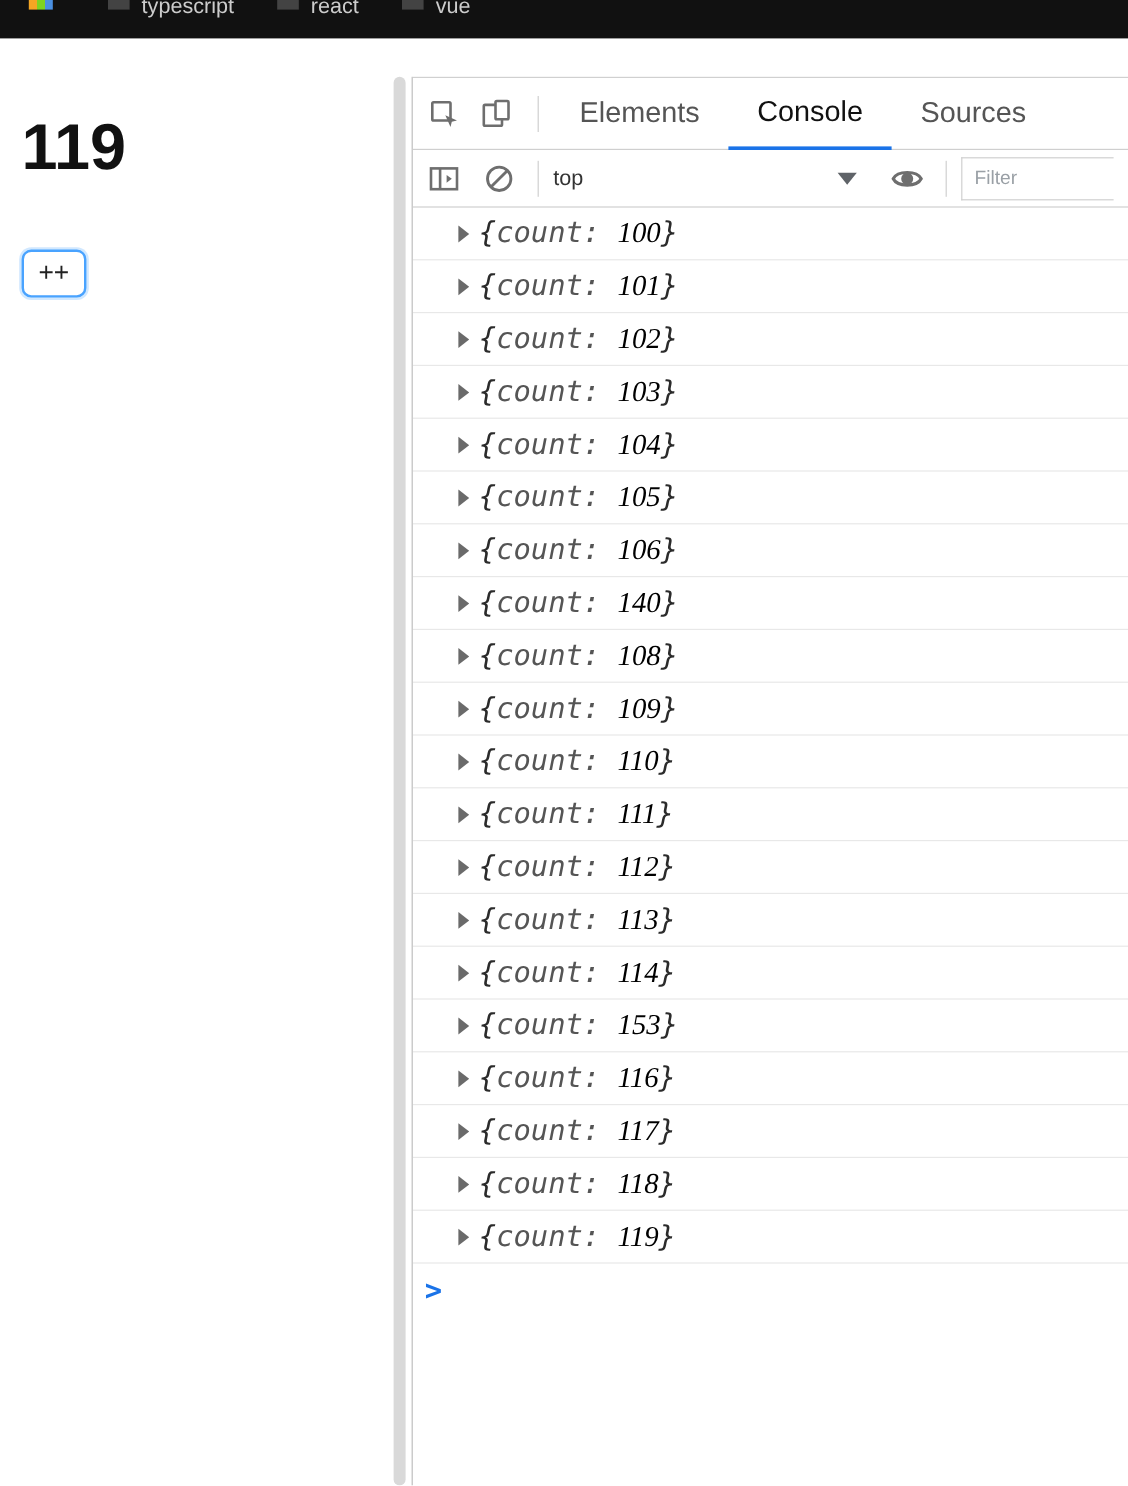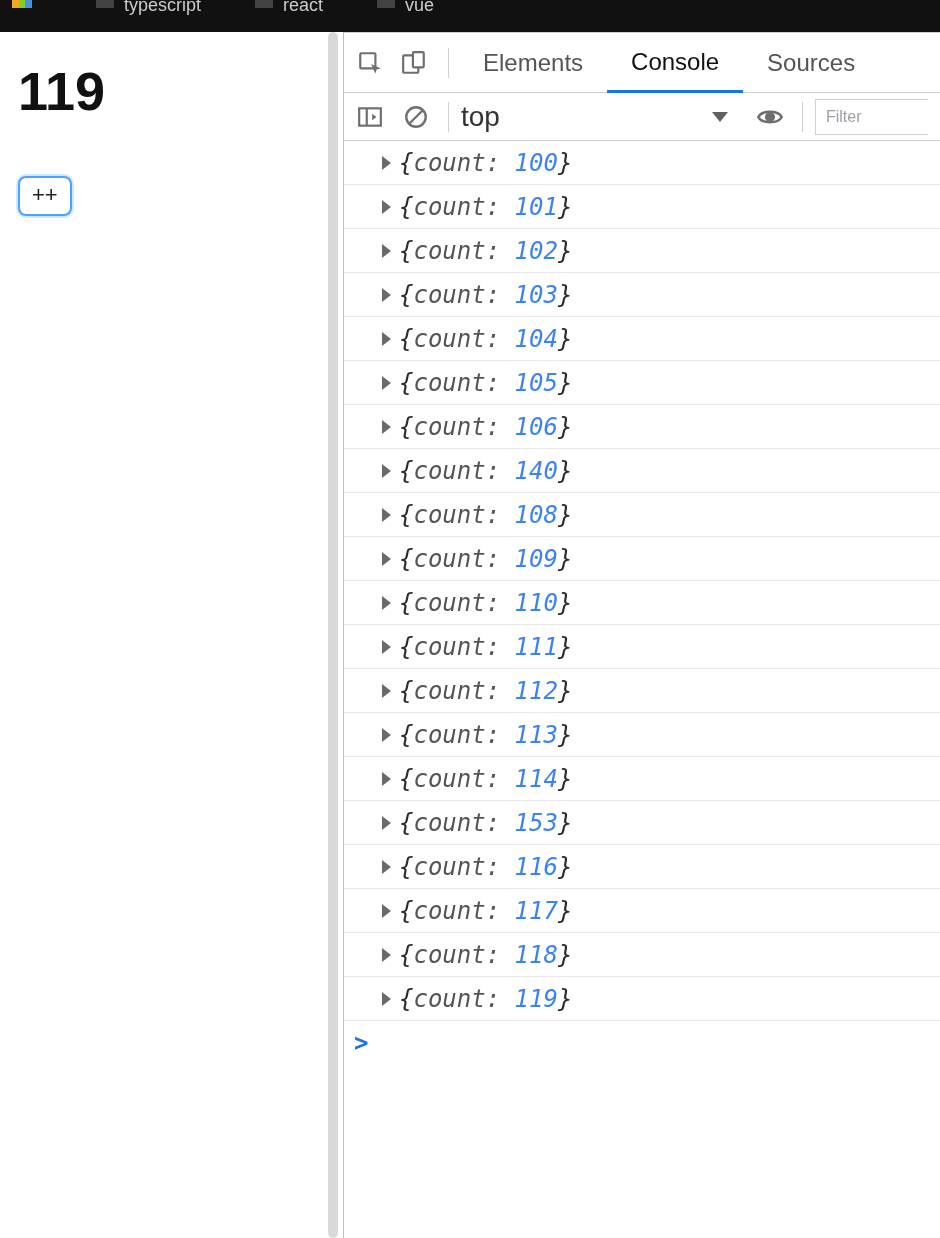--- a/index.html
+++ b/index.html
@@ -6,35 +6,35 @@
     html, body { width: 940px; height: 1238px; font-family: -apple-system, BlinkMacSystemFont, "Segoe UI", Helvetica, Arial, sans-serif; overflow: hidden; }
     .root { display: flex; flex-direction: column; height: 100%; }
 
     
     .tabstrip {
       height: 32px;
       background: #111;
       color: #ccc;
       display: flex;
       align-items: flex-start;
-      padding: 0 12px;
-      gap: 54px;
+      padding: 0 24px;
+      gap: 36px;
       font-size: 18px;
       overflow: hidden;
       line-height: 10px;
     }
     .tabstrip .chip {
       display: flex; align-items: flex-start; gap: 10px; white-space: nowrap;
     }
     .tabstrip .icon { width: 18px; height: 8px; background: #666; display: inline-block; opacity: 0.6; }
     .tabstrip .chip .icon.accent { background: linear-gradient(90deg, #f5a623 33%, #7ed321 33% 66%, #4a90e2 66%); height: 12px; width: 20px; opacity: 1; position: relative; top: -4px;}
 
     
     .split {
-      flex: 1; display: flex; background: #fff; min-height: 0;
+      flex: 1; display: flex; background: #fff; min-height: 0; margin-top: 32px;
     }
     .page {
       width: 322px;
       position: relative;
       padding: 28px 18px;
       font-family: -apple-system, sans-serif;
     }
     .page-count {
       font-size: 54px; font-weight: 700; color: #111;
     }
@@ -99,21 +99,21 @@
       padding: 0 12px; font-size: 22px; color: #5f6368;
     }
     .dt-toolbar .iconbtn {
       width: 28px; height: 28px; display: inline-flex; align-items:center; justify-content:center;
       color: #6e6e6e; margin-right: 18px; cursor: pointer;
     }
     .dt-toolbar .vsep { width:1px; height:30px; background:#d0d0d0; margin: 0 12px 0 0; }
     .context-select {
       flex: 0 0 auto;
       display: flex; align-items: center; gap: 212px;
-      color: #333; font-size: 28px; cursor: pointer;
+      color: #333; font-size: 18px; cursor: pointer;
       margin-right: 22px;
     }
     .context-select .tri {
       width: 0; height: 0; border-left: 8px solid transparent; border-right: 8px solid transparent;
       border-top: 10px solid #5f6368;
     }
     .eye { margin-right: 18px; margin-left: 6px; }
     .filter-box {
       flex: 1; height: 36px; border: 1px solid #d0d0d0; border-right: none;
       display:flex; align-items:center; padding: 0 10px; color:#9aa0a6; font-size:16px;
@@ -132,21 +132,21 @@
     }
     .row .disclose {
       width: 0; height: 0;
       border-top: 7px solid transparent; border-bottom: 7px solid transparent;
       border-left: 9px solid #6a6a6a;
       margin-right: 8px;
     }
     .row .obj { font-style: italic; color: #2b2b2b; }
     .row .brace { color: #2b2b2b; font-style: italic; }
     .row .key { color: #555; }
-    .row .val { color: #3b82f6; font-style: italic; }
+    .row .val { color: #000000; font-style: italic; font-family: Liberation Serif, serif; }
     .prompt-row {
       height: 44px; display: flex; align-items: center; padding-left: 10px; font-size: 24px;
     }
     .prompt-row .chevron { color: #1a73e8; font-weight: 800; }
 
     svg { display:block; }
   </style>
 </head>
 <body>
 

